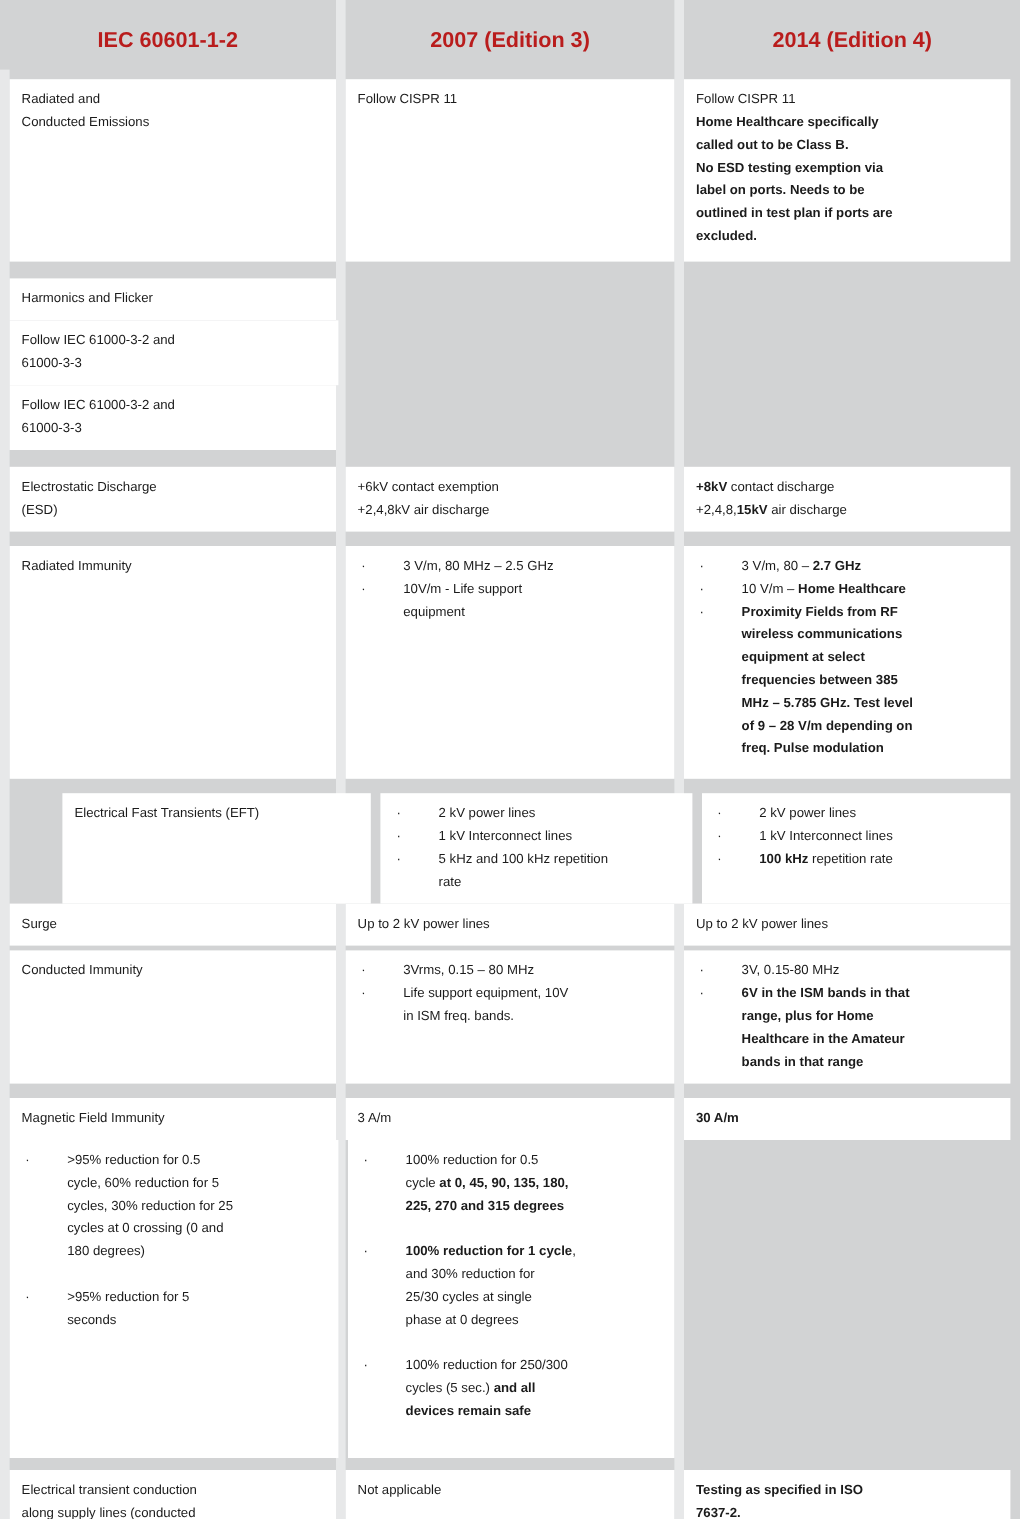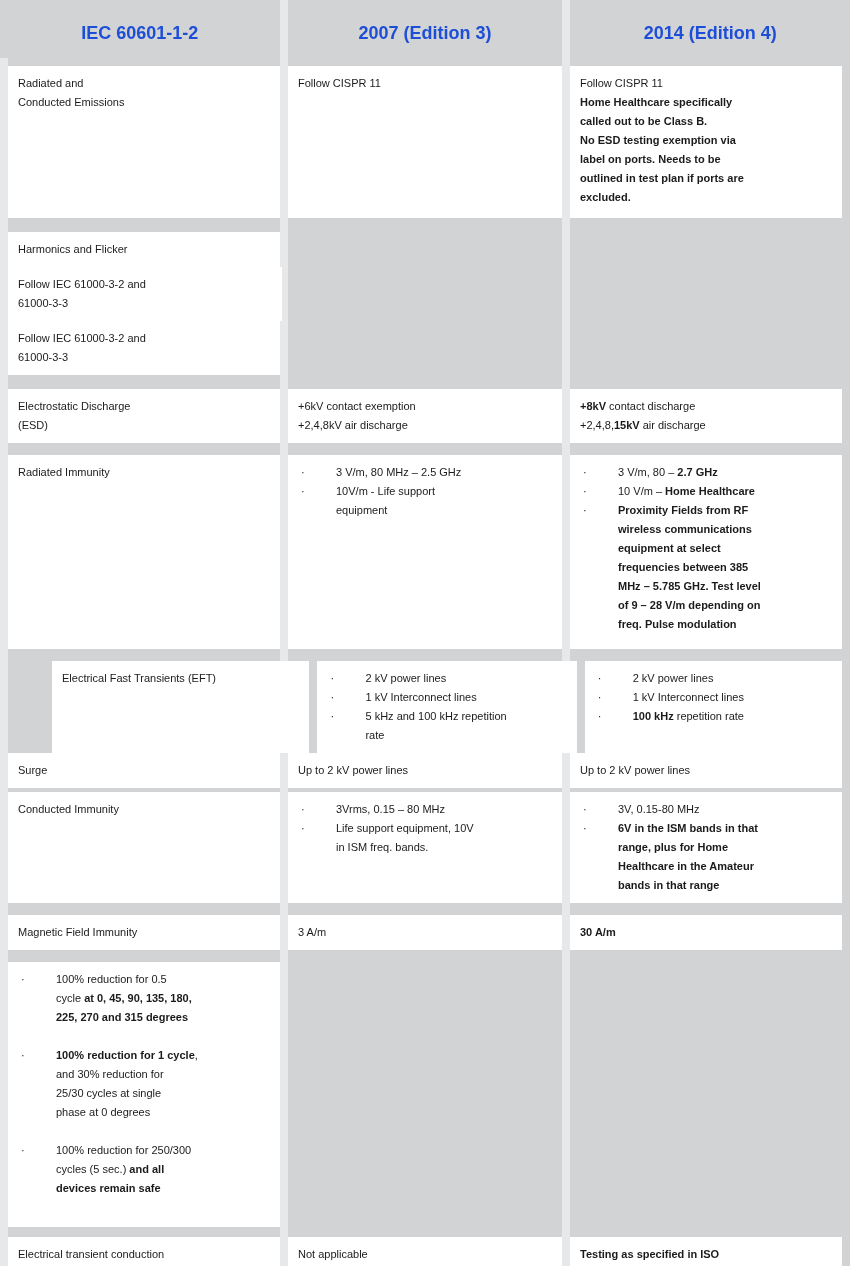--- a/index.html
+++ b/index.html
@@ -27,21 +27,21 @@
   
   .thead{
     display:flex;
     margin:8px 0 8px 8px;
     width:834px;
     height:50px;
     column-gap:8px;
   }
   .thead .hcell{
     display:flex;align-items:center;justify-content:center;
-    font-size:18px;font-weight:700;color:#1d4ed8;
+    font-size:18px;font-weight:700;color:#b91c1c;
   }
   .hcell.c1{width:272px;}
   .hcell.c2{width:300px;}
   .hcell.c3{width:272px;}
   
   .trow{
     display:flex;
     margin-left:8px;
     width:834px;
     column-gap:8px;
@@ -56,21 +56,21 @@
   .para.gapbefore{margin-top:19px;}
   .b{font-weight:700;}
   
   .tbody .trow:nth-of-type(1){min-height:152px;margin-bottom:14px;}
   .tbody .trow:nth-of-type(2){min-height:50px;margin-bottom:14px;flex-direction:column;}
   .tbody .trow:nth-of-type(3){min-height:49px;margin-bottom:12px;}
   .tbody .trow:nth-of-type(4){min-height:194px;margin-bottom:12px;}
   .tbody .trow:nth-of-type(5){min-height:90px;margin-bottom:0;padding-left:44px;}
   .tbody .trow:nth-of-type(6){min-height:31px;margin-bottom:4px;}
   .tbody .trow:nth-of-type(7){min-height:111px;margin-bottom:12px;}
-  .tbody .trow:nth-of-type(8){min-height:28px;margin-bottom:12px;}
+  .tbody .trow:nth-of-type(8){min-height:28px;margin-bottom:0;}
   .tbody .trow:nth-of-type(9){min-height:265px;margin-bottom:10px;}
   .tbody .trow:nth-of-type(10){min-height:110px;margin-bottom:11px;}
 </style>
 </head>
 <body>
 
 <div class="vstrip leftmargin"></div>
 <div class="vstrip gap1"></div>
 <div class="vstrip gap2"></div>
 
@@ -188,20 +188,29 @@
     <div class="cell c1">Magnetic Field Immunity</div>
     <div class="cell c2">
           <div class="para"><span>3 A/m</span></div>
         </div>
     <div class="cell c3">
           <div class="para"><span class="b">30 A/m</span></div>
         </div>
   </div>
 
   <div class="trow">
+    <div class="cell c2">
+          <div class="para bullet"><span>&gt;95% reduction for 0.5
+cycle, 60% reduction for 5
+cycles, 30% reduction for 25
+cycles at 0 crossing (0 and
+180 degrees)</span></div>
+          <div class="para bullet gapbefore"><span>&gt;95% reduction for 5
+seconds</span></div>
+        </div>
     <div class="cell c3">
           <div class="para bullet"><span>100% reduction for 0.5
 cycle </span><span class="b">at 0, 45, 90, 135, 180,
 225, 270 and 315 degrees</span></div>
           <div class="para bullet gapbefore"><span class="b">100% reduction for 1 cycle</span><span>,
 and 30% reduction for
 25/30 cycles at single
 phase at 0 degrees</span></div>
           <div class="para bullet gapbefore"><span>100% reduction for 250/300
 cycles (5 sec.) </span><span class="b">and all

